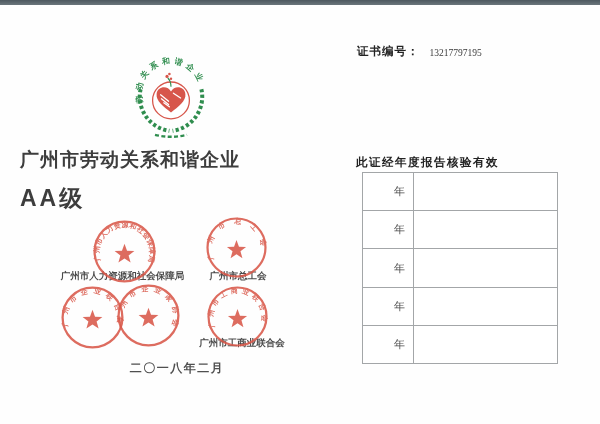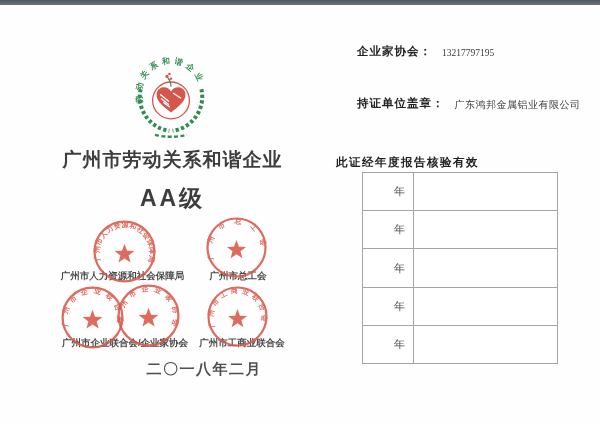--- a/index.html
+++ b/index.html
@@ -15,48 +15,48 @@
   
   .emblem{position:absolute;left:131px;top:55px;width:80px;height:86px;}
   .emblem .arc-text{fill:var(--logo-green,#2f8d4e);font-size:10px;font-weight:bold;}
   .emblem .ring{stroke:var(--logo-red,#d7564b);fill:#fff;}
   .emblem .heart{fill:var(--logo-red,#d7564b);}
   .emblem .hand-line{stroke:#fff;stroke-width:1.6;fill:none;stroke-linecap:round;}
   .emblem .wreath{stroke:var(--logo-green,#2f8d4e);fill:none;}
   .emblem .sprout{stroke:var(--logo-green,#2f8d4e);fill:none;}
   .emblem .berry{fill:var(--logo-red,#d7564b);}
   .cert-title{
-    position:absolute;left:20px;width:305px;text-align:center;
+    position:absolute;left:20px;width:305px;
     color:var(--ink,#3d3d3d);font-weight:bold;
   }
   #title-line1{top:147px;font-size:19px;letter-spacing:1px;}
   #title-line2{top:183px;font-size:23px;letter-spacing:3px;}
   .stamp{position:absolute;opacity:.88;z-index:3;}
   .stamp .rim{fill:none;stroke:var(--stamp-red,#d9584a);stroke-width:3.5;}
   .stamp text{fill:var(--stamp-red,#d9584a);font-size:11px;font-weight:bold;}
   .stamp .star{fill:var(--stamp-red,#d9584a);}
   .stamp-label{
     position:absolute;z-index:2;text-align:center;
     font-size:9.5px;font-weight:bold;color:var(--label-ink,#4a4a4a);
     letter-spacing:0px;white-space:nowrap;
   }
   #issue-date{
-    position:absolute;left:92px;top:360px;width:170px;text-align:right;
-    font-size:15px;letter-spacing:1.5px;color:#4f4f4f;font-weight:bold;z-index:4;
+    position:absolute;left:92px;top:360px;width:170px;text-align:center;
+    font-size:12px;letter-spacing:1.5px;color:#4f4f4f;font-weight:bold;z-index:4;
   }
   
   .field-row{position:absolute;white-space:nowrap;}
   .field-label{font-size:11.5px;font-weight:bold;color:#232323;letter-spacing:1px;}
   .field-value{font-family:"Liberation Serif",serif;color:#3a3a3a;position:relative;top:1px;}
   #cert-no-row{left:357px;top:41px;}
   #cert-no-value{font-size:9.5px;margin-left:10px;}
   #holder-row{left:357px;top:93px;}
   #holder-value{font-size:10px;margin-left:10px;letter-spacing:.5px;}
   #verify-heading{
-    position:absolute;left:336px;top:155px;font-size:11.5px;font-weight:bold;
+    position:absolute;left:356px;top:155px;font-size:11.5px;font-weight:bold;
     color:#232323;letter-spacing:1.5px;white-space:nowrap;
   }
   #verify-table{
     position:absolute;left:362px;top:172px;width:196px;height:192px;
     border:1px solid var(--table-border,#a3a6a8);box-sizing:border-box;
     display:flex;flex-direction:column;background:#fff;
   }
   .v-row{flex:1;display:flex;border-top:1px solid var(--table-border,#a3a6a8);}
   .v-row:first-child{border-top:none;}
   .v-cell-year{
@@ -94,21 +94,20 @@
     <path class="hand-line" d="M38,54 L47,61"></path>
     <path class="hand-line" d="M41,59 L48,64"></path>
     <path class="hand-line" d="M53,47 L62,53"></path>
   </svg>
 
   <div class="cert-title" id="title-line1">广州市劳动关系和谐企业</div>
   <div class="cert-title" id="title-line2">AA级</div>
 
   <div class="stamp-label" style="left:40px;top:270px;width:165px;">广州市人力资源和社会保障局</div>
   <div class="stamp-label" style="left:192px;top:270px;width:92px;">广州市总工会</div>
-  <div class="stamp-label" style="left:30px;top:337px;width:190px;">广州市企业联合会/企业家协会</div>
   <div class="stamp-label" style="left:186px;top:337px;width:112px;">广州市工商业联合会</div>
 
   <svg class="stamp" style="left:92px;top:219px;width:65px;height:65px;" viewBox="0 0 100 100">
     <defs>
         <path id="arc0" d="M 13,64 A 39 39 0 1 1 87,64" fill="none"></path>
       </defs>
     <circle class="rim" cx="50" cy="50" r="46"></circle>
     <text><textPath href="#arc0" style="letter-spacing: 0.538462px;">广州市人力资源和社会保障局</textPath></text>
     <path class="star" d="M50,38 L53.9,48.7 L65.2,49.1 L56.3,56 L59.4,66.9 L50,60.6 L40.6,66.9 L43.7,56 L34.8,49.1 L46.1,48.7 Z"></path>
   </svg>
@@ -151,26 +150,23 @@
     <circle class="rim" cx="50" cy="50" r="46"></circle>
     <g transform="rotate(-5 50 50)">
       <text><textPath href="#arc4" style="letter-spacing: 5.66667px;">广州市工商业联合会</textPath></text>
     </g>
     <path class="star" d="M50,38 L53.9,48.7 L65.2,49.1 L56.3,56 L59.4,66.9 L50,60.6 L40.6,66.9 L43.7,56 L34.8,49.1 L46.1,48.7 Z"></path>
   </svg>
 
   <div id="issue-date">二〇一八年二月</div>
 
   <div class="field-row" id="cert-no-row">
-    <span class="field-label">企业家协会：</span><span class="field-value" id="cert-no-value">13217797195</span>
+    <span class="field-label">证书编号：</span><span class="field-value" id="cert-no-value">13217797195</span>
   </div>
 
-  <div class="field-row" id="holder-row">
-    <span class="field-label">持证单位盖章：</span><span class="field-value" id="holder-value">广东鸿邦金属铝业有限公司</span>
-  </div>
 
   <div id="verify-heading">此证经年度报告核验有效</div>
 
   <div id="verify-table">
     <div class="v-row">
       <div class="v-cell-year">年</div>
       <div class="v-cell-blank"></div>
     </div>
     <div class="v-row">
       <div class="v-cell-year">年</div>

